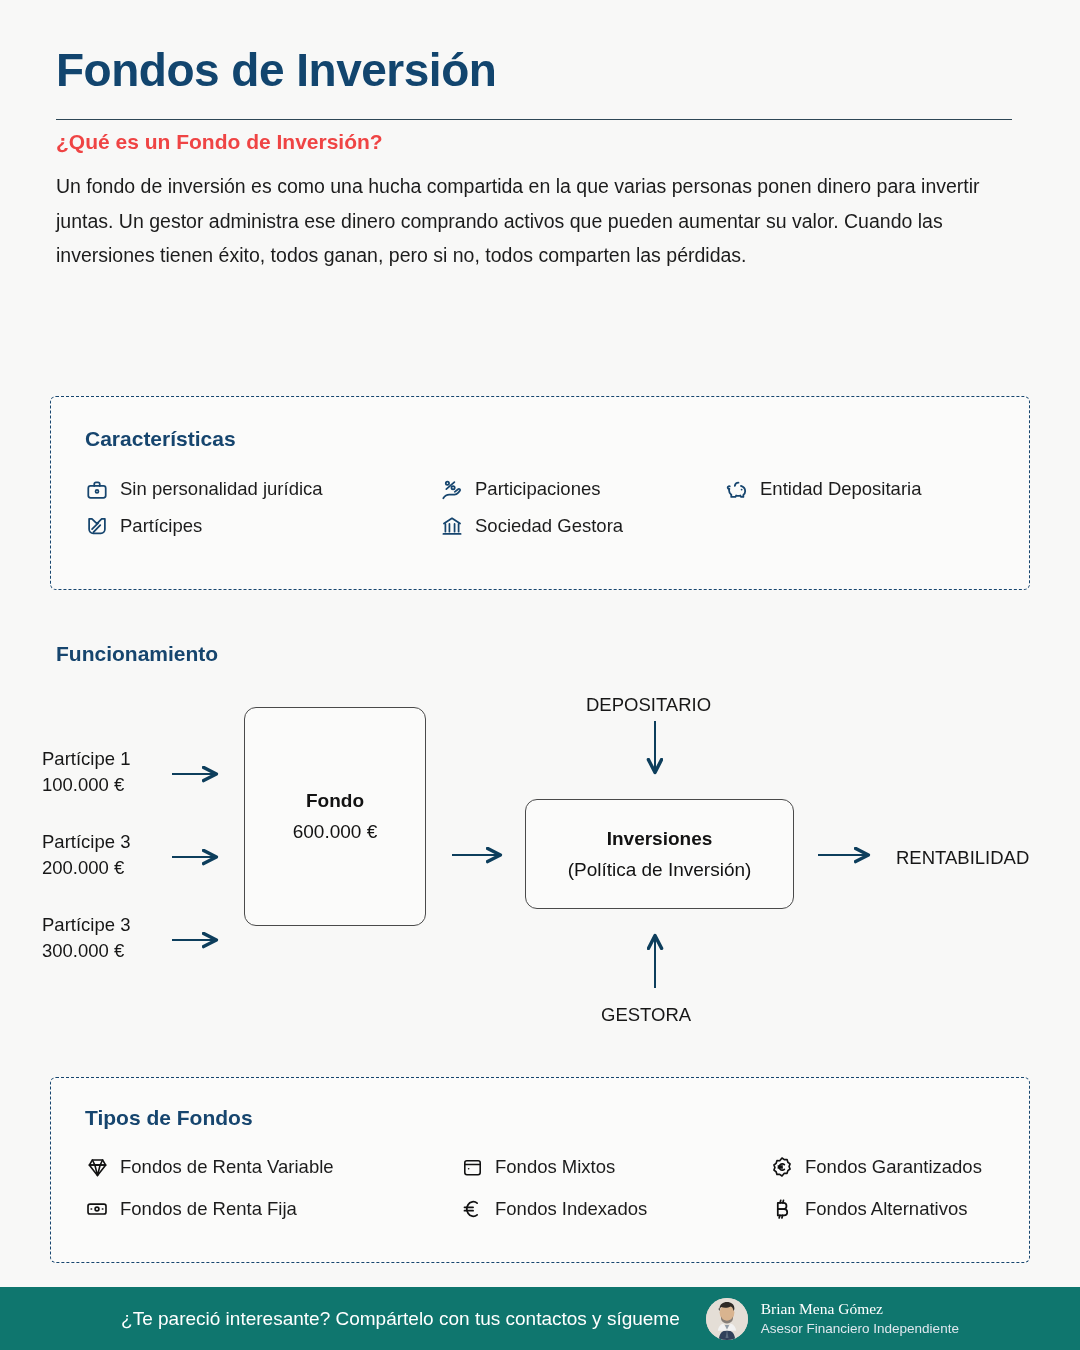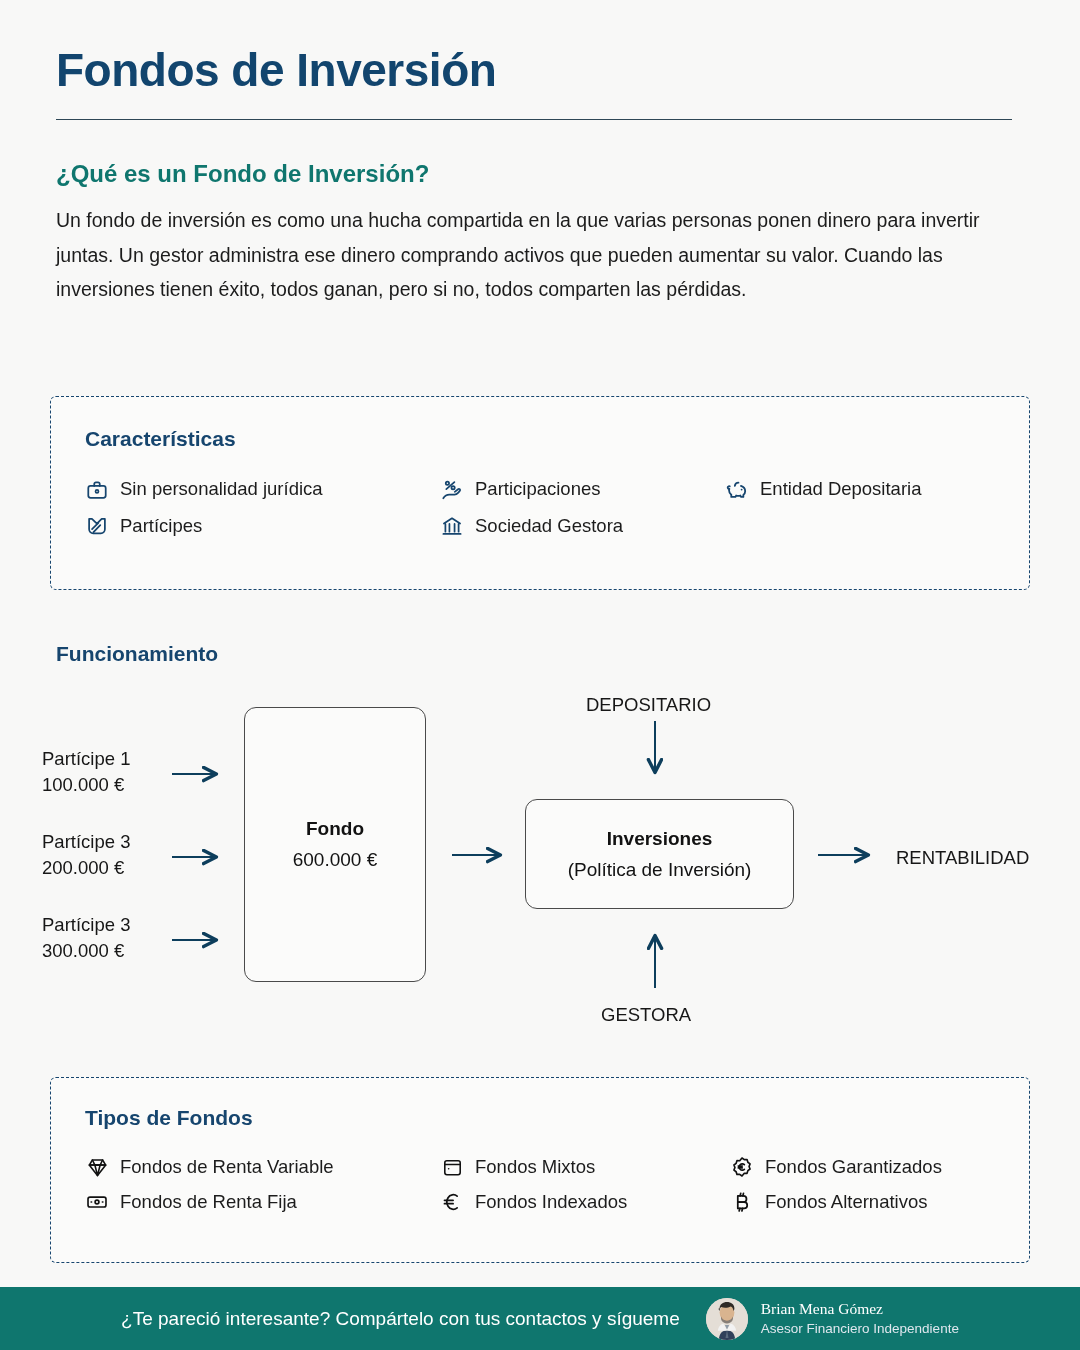--- a/index.html
+++ b/index.html
@@ -31,24 +31,24 @@
     line-height: 1.15;
   }
   .title-rule {
     height: 1px;
     background: #2e4756;
     margin-top: 22px;
     margin-right: 12px;
   }
 
   .section-q {
-    font-size: 24px;
+    font-size: 21px;
     font-weight: 700;
-    color: #0f766e;
-    margin-top: 40px;
+    color: #ef4444;
+    margin-top: 10px;
   }
 
   .intro {
     font-size: 19.5px;
     line-height: 1.78;
     color: #1c1c1c;
     margin-top: 15px;
     max-width: 968px;
   }
 
@@ -77,21 +77,21 @@
     gap: 11px;
     font-size: 18.5px;
     color: #1c1c1c;
     line-height: 1.2;
   }
   .feat .ic { display: flex; align-items: center; justify-content: center; width: 24px; flex: 0 0 24px; }
 
   #panel-caract { top: 396px; height: 194px; padding: 30px 34px 10px 34px; }
   #panel-caract .grid3 { margin-top: 27px; row-gap: 14px; }
   #panel-tipos  { top: 1077px; height: 186px; padding: 28px 34px 0 34px; }
-  #panel-tipos .grid3 { margin-top: 26px; row-gap: 13px; grid-template-columns: 355px 290px auto; }
+  #panel-tipos .grid3 { margin-top: 26px; row-gap: 13px; grid-template-columns: 355px 290px auto; gap: 20px; }
   #panel-tipos .feat { font-size: 18.5px; }
 
   
   .func-title {
     position: absolute;
     left: 56px;
     top: 642px;
     font-size: 21px;
     font-weight: 700;
     color: #16456e;
@@ -224,21 +224,21 @@
     </div>
     <div class="dg-text" style="left:42px; top:153px;">
       <div>Partícipe 3</div>
       <div>200.000 €</div>
     </div>
     <div class="dg-text" style="left:42px; top:236px;">
       <div>Partícipe 3</div>
       <div>300.000 €</div>
     </div>
 
-    <div class="box" style="left:244px; top:31px; width:182px; height:275px;">
+    <div class="box" style="left:244px; top:31px; width:182px; height:219px;">
       <b>Fondo</b>
       <span>600.000 €</span>
     </div>
 
     <div class="box" style="left:525px; top:123px; width:269px; height:110px;">
       <b>Inversiones</b>
       <span>(Política de Inversión)</span>
     </div>
 
     <div class="dg-text" style="left:586px; top:16px;">DEPOSITARIO</div>

